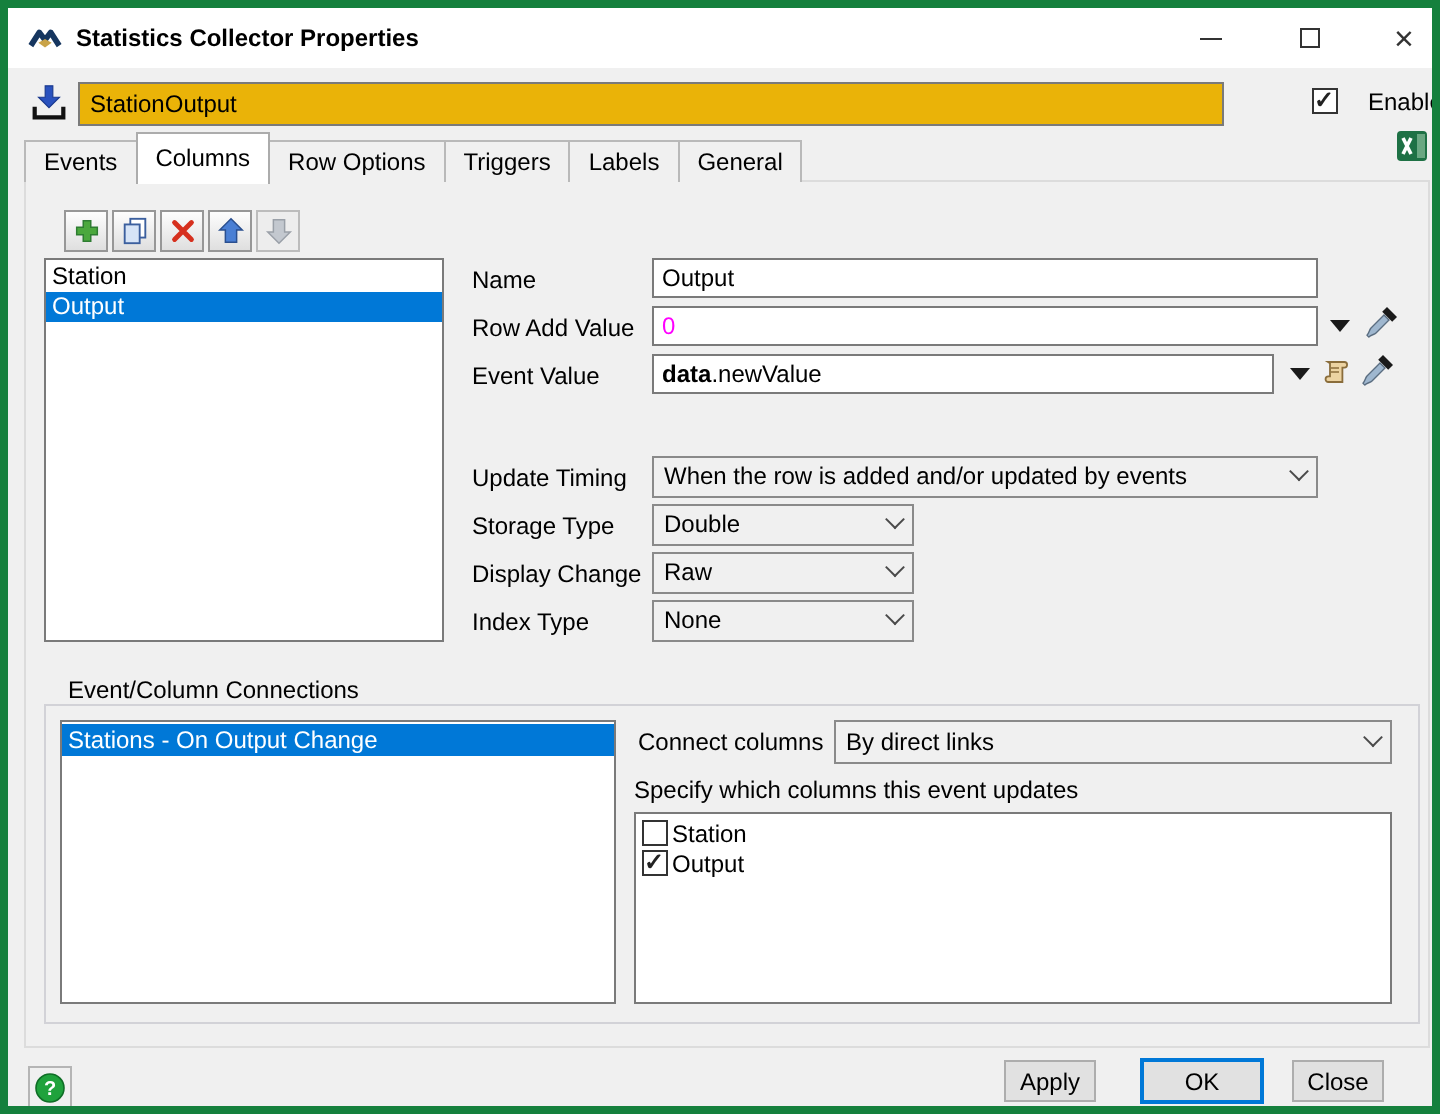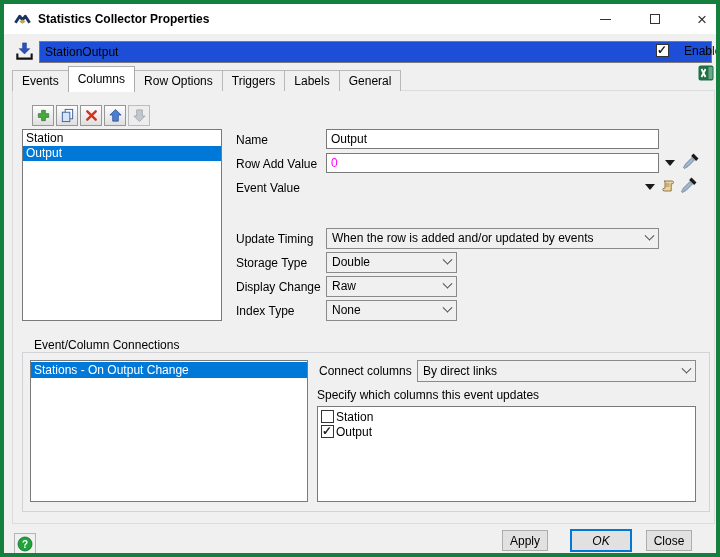--- a/index.html
+++ b/index.html
@@ -14,21 +14,21 @@
   .title-logo { position:absolute; left:10px; top:7px; width:17px; height:17px; }
   .title-text { position:absolute; left:34px; top:0; height:30px; line-height:30px; font-weight:600; font-size:12px; }
   .wbtn { position:absolute; top:0; height:30px; width:46px; display:flex; align-items:center; justify-content:center; cursor:default; }
   .wbtn.min  { left:578px; } .wbtn.max { left:628px; } .wbtn.close { left:676px; width:44px; }
   .glyph-min { width:11px; height:0; border-top:1px solid #333; }
   .glyph-max { width:10px; height:10px; border:1px solid #333; background:#fff; }
   .glyph-close { font-size:17px; line-height:17px; color:#333; }
   
   .drop-icon-btn { position:absolute; left:9px; top:36px; width:23px; height:23px; display:flex; align-items:center; justify-content:center; }
   .name-input {
-    position:absolute; left:35px; top:37px; width:673px; height:22px; background:#1d4ed8;
+    position:absolute; left:35px; top:37px; width:573px; height:22px; background:#eab308;
     border:1px solid #7a7a7a; line-height:20px; padding:0 5px; font-size:12px;
   }
   .enabled-wrap { position:absolute; left:652px; top:40px; display:flex; gap:15px; }
   .cb { width:13px; height:13px; border:1px solid #333; background:#fff; position:relative; flex:0 0 auto; }
   .cb.checked::after { content:"✓"; position:absolute; left:0px; top:-2px; font-size:12px; font-weight:bold; color:#222; }
   .excel-btn { position:absolute; left:694px; top:61px; width:16px; height:16px; }
   
   .tabs { position:absolute; left:8px; top:63px; height:24px; display:flex; align-items:flex-end; z-index:3; }
   .tab {
     height:21px; line-height:20px; padding:0 9px; background:#f0f0f0;
@@ -70,21 +70,21 @@
   .conn-list { left:26px; top:356px; width:278px; height:142px; padding-top:1px; }
   .conn-item { height:16px; line-height:16px; padding:0 3px; }
   .conn-item.selected { background:#0078d7; color:#fff; }
   .spec-list { left:313px; top:402px; width:379px; height:96px; padding:2px 3px; }
   .cb-row { display:flex; align-items:center; gap:2px; height:15px; }
   
   .footer-btn {
     position:absolute; height:21px; background:#e1e1e1; border:1px solid #adadad;
     display:flex; align-items:center; justify-content:center; font-size:12px;
   }
-  .footer-btn.ok { border:2px solid #0078d7; height:23px;font-style:italic; }
+  .footer-btn.ok { border:2px solid #0078d7; height:23px; }
   .help-btn { position:absolute; left:10px; top:529px; width:22px; height:22px; border:1px solid #b5b5b5; background:#f0f0f0; display:flex; align-items:center; justify-content:center; }
 </style>
 </head>
 <body>
 
 <div class="window">
 
   <div class="titlebar">
     <svg class="title-logo" viewBox="0 0 18 18">
       <path d="M1.5 12.5 L6 5.5 L9 9.5 L12 5.5 L16.5 12.5" fill="none" stroke="#16365f" stroke-width="3" stroke-linejoin="round"></path>
@@ -170,20 +170,21 @@
 
   <span class="flabel" style="top:153px;">Row Add Value</span>
   <div class="field magenta" style="left:322px; top:149px; width:333px;">0</div>
   <span class="tri" style="left:661px; top:156px;"></span>
   <svg class="mini-icon" style="left:678px; top:148px;" viewBox="0 0 18 18">
     <path d="M11.5 1.5 l5 5 -2.4 2.4 -5 -5 z" fill="#1a1a1a"></path>
     <path d="M10 5.5 L3.5 12 c-0.9 0.9 -0.9 2.6 -2 3.6 0.2 0.3 0.6 0.7 0.9 0.9 1 -1.1 2.7 -1.1 3.6 -2 L12.5 8 Z" fill="#9fb7cf" stroke="#5a6d80" stroke-width="0.7"></path>
   </svg>
 
   <span class="flabel" style="top:177px;">Event Value</span>
+  <div class="field" style="left:322px; top:173px; width:311px;"><span class="bold">data</span><span>.newValue</span></div>
   <span class="tri" style="left:641px; top:180px;"></span>
   <svg class="mini-icon" style="left:656px; top:174px; width:16px; height:16px;" viewBox="0 0 16 16">
     <path d="M4 3 h8.2 c1.8 0 1.8 2.8 0 2.8 h-1 V13 H4.2 c-1.9 0 -1.9 -2.8 0 -2.8 H5 V3.6 Z" fill="#ecd3a2" stroke="#8a6d3b" stroke-width="0.9"></path>
     <path d="M5.5 6 h4 M5.5 8 h4" stroke="#8a6d3b" stroke-width="0.7"></path>
   </svg>
   <svg class="mini-icon" style="left:676px; top:172px;" viewBox="0 0 18 18">
     <path d="M11.5 1.5 l5 5 -2.4 2.4 -5 -5 z" fill="#1a1a1a"></path>
     <path d="M10 5.5 L3.5 12 c-0.9 0.9 -0.9 2.6 -2 3.6 0.2 0.3 0.6 0.7 0.9 0.9 1 -1.1 2.7 -1.1 3.6 -2 L12.5 8 Z" fill="#9fb7cf" stroke="#5a6d80" stroke-width="0.7"></path>
   </svg>
 

